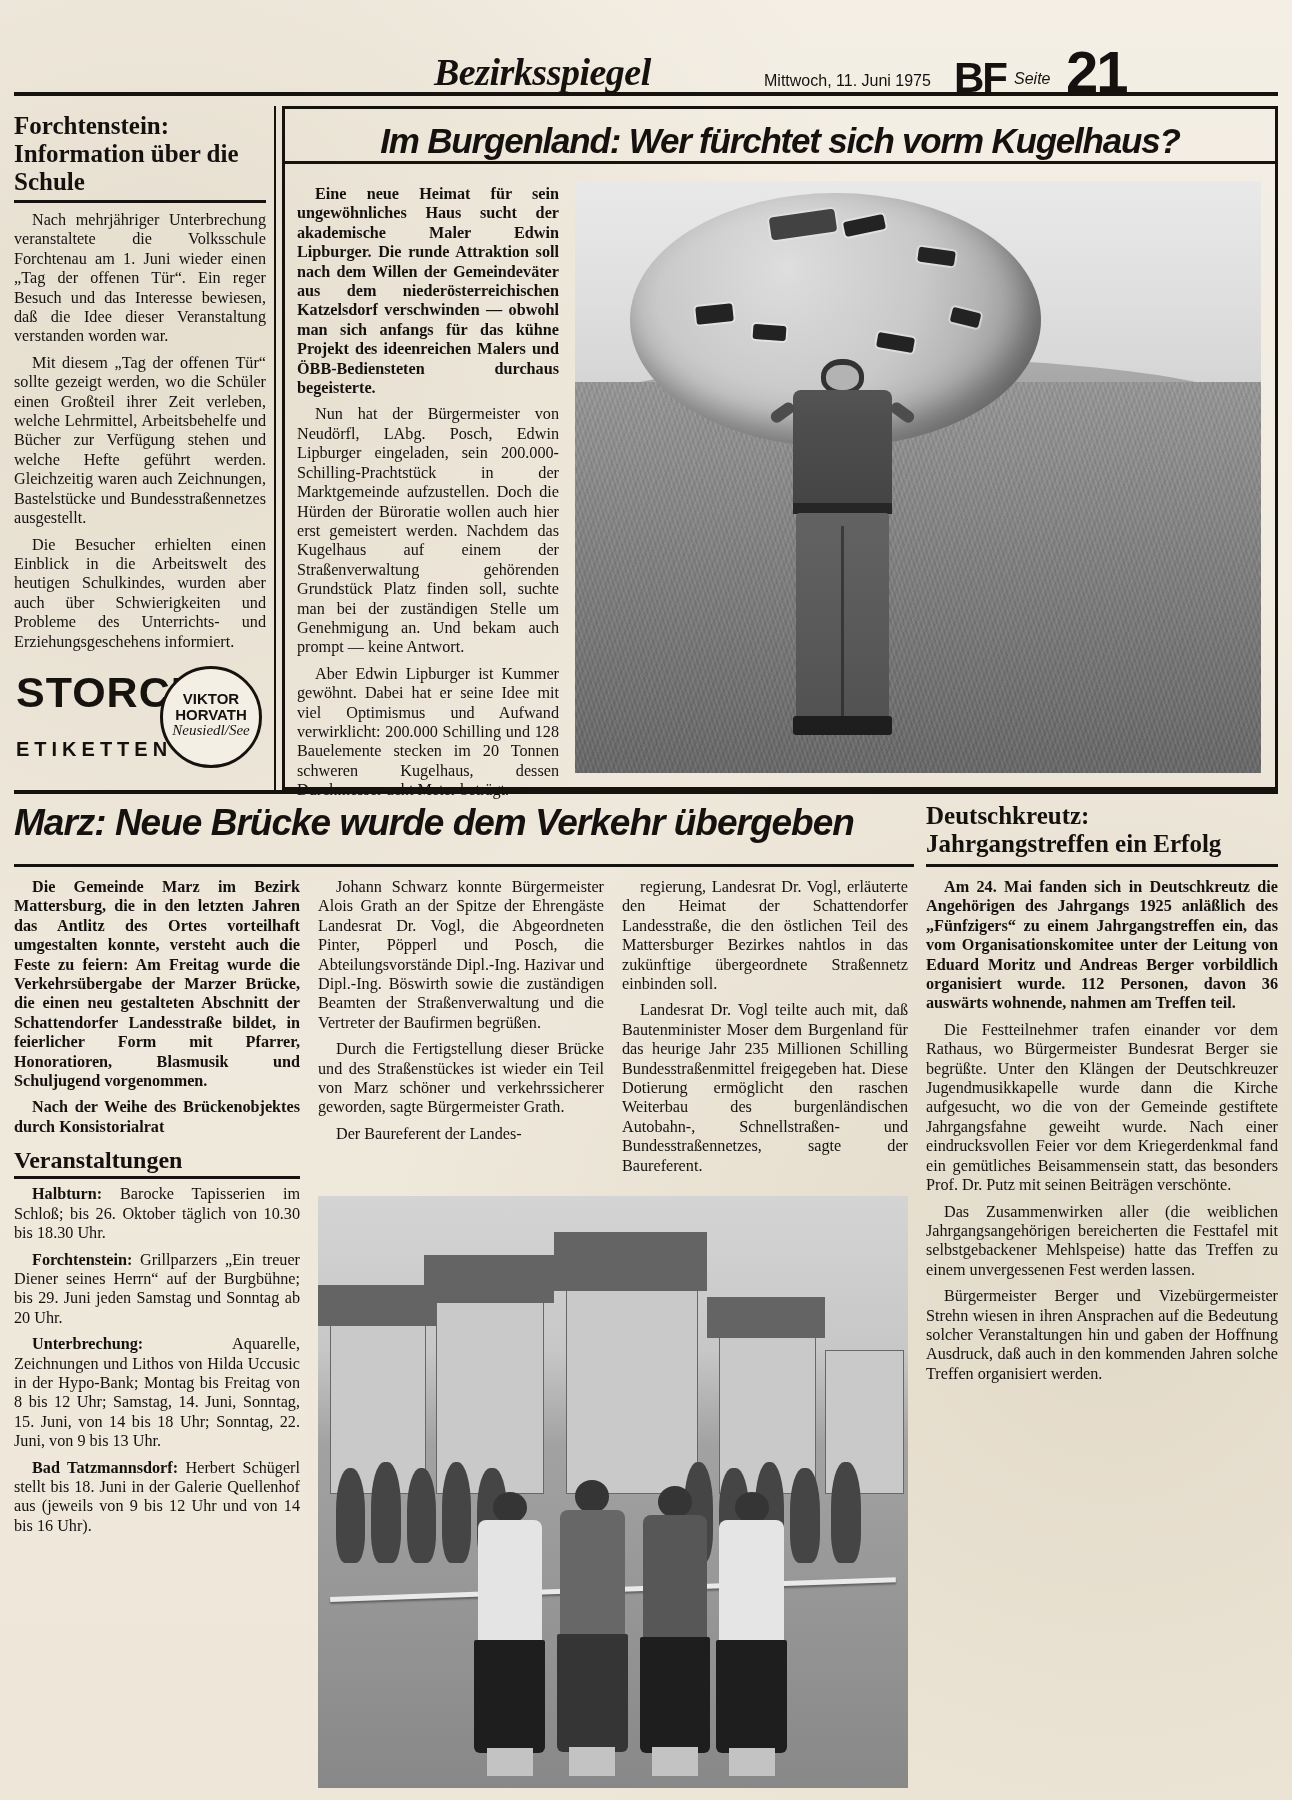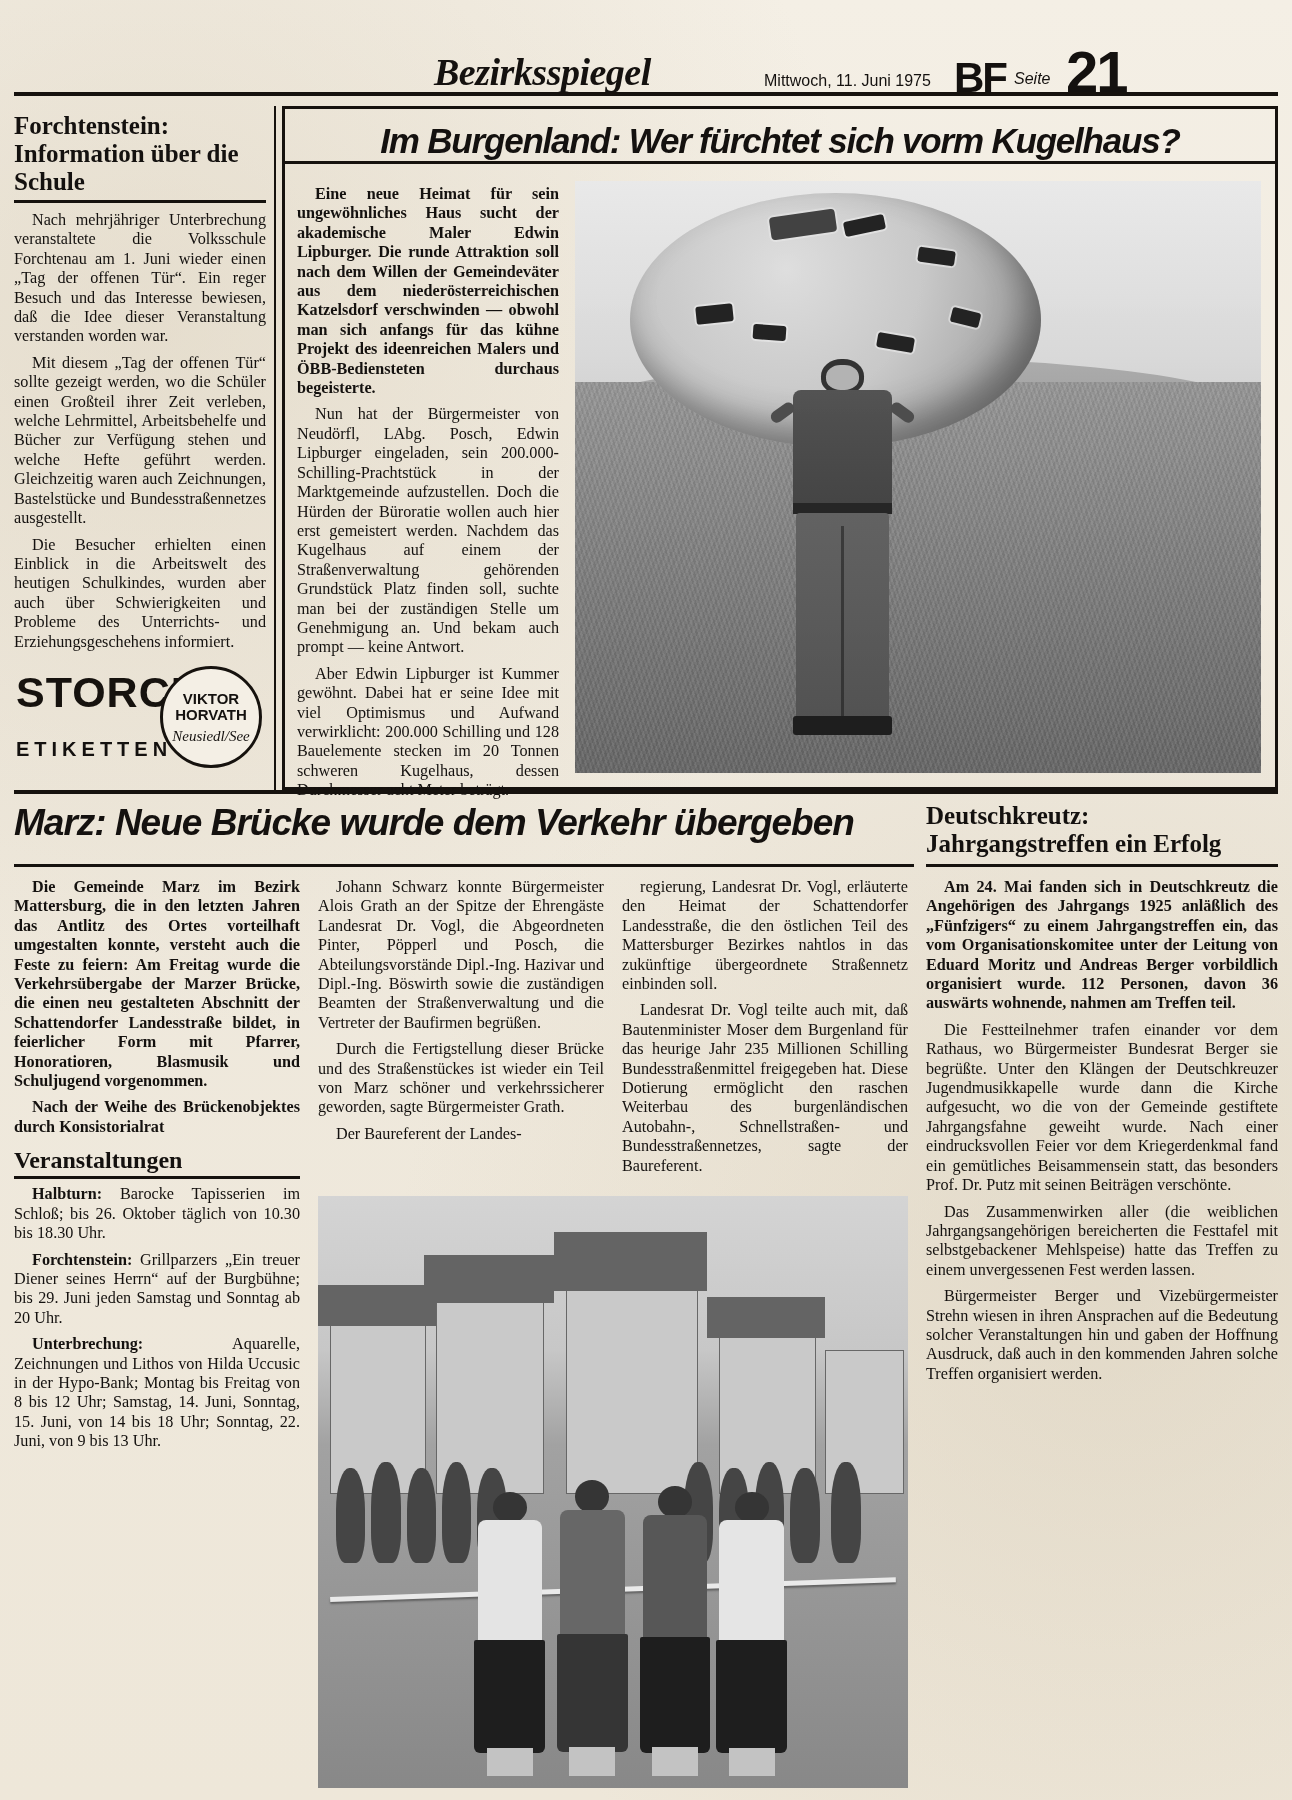--- a/index.html
+++ b/index.html
@@ -166,21 +166,21 @@
     font-family: "Liberation Sans", sans-serif;
     font-weight: bold;
     font-size: 15px;
     margin-top: 22px;
     line-height: 16px;
   }
   .storch-badge .b2 {
     font-family: "Liberation Serif", serif;
     font-style: italic;
     font-size: 15px;
-    margin-top: 6px;
+    margin-top: 0;
     line-height: 15px;
   }
 
   
   .kugel-box {
     position: absolute;
     left: 268px; top: 0;
     width: 996px;
     height: 684px;
     border: 3px solid #16120e;
@@ -506,20 +506,21 @@
     <div class="lc lc1 col-text">
       <p style="font-weight:bold;">Die Gemeinde Marz im Bezirk Mattersburg, die in den letzten Jahren das Antlitz des Ortes vorteilhaft umgestalten konnte, versteht auch die Feste zu feiern: Am Freitag wurde die Verkehrsübergabe der Marzer Brücke, die einen neu gestalteten Abschnitt der Schattendorfer Landesstraße bildet, in feierlicher Form mit Pfarrer, Honoratioren, Blasmusik und Schuljugend vorgenommen.</p>
       <p style="font-weight:bold;">Nach der Weihe des Brückenobjektes durch Konsistorialrat</p>
 
       <div class="veranst col-text">
         <div class="veranst-title">Veranstaltungen</div>
         <div class="veranst-rule"></div>
         <p><b>Halbturn:</b><span> Barocke Tapisserien im Schloß; bis 26. Oktober täglich von 10.30 bis 18.30 Uhr.</span></p>
         <p><b>Forchtenstein:</b><span> Grillparzers „Ein treuer Diener seines Herrn“ auf der Burgbühne; bis 29. Juni jeden Samstag und Sonntag ab 20 Uhr.</span></p>
         <p><b>Unterbrechung:</b><span> Aquarelle, Zeichnungen und Lithos von Hilda Uccusic in der Hypo-Bank; Montag bis Freitag von 8 bis 12 Uhr; Samstag, 14. Juni, Sonntag, 15. Juni, von 14 bis 18 Uhr; Sonntag, 22. Juni, von 9 bis 13 Uhr.</span></p>
+        <p><b>Bad Tatzmannsdorf:</b><span> Herbert Schügerl stellt bis 18. Juni in der Galerie Quellenhof aus (jeweils von 9 bis 12 Uhr und von 14 bis 16 Uhr).</span></p>
       </div>
     </div>
 
     <div class="lc lc2 col-text">
       <p>Johann Schwarz konnte Bürgermeister Alois Grath an der Spitze der Ehrengäste Landesrat Dr. Vogl, die Abgeordneten Pinter, Pöpperl und Posch, die Abteilungsvorstände Dipl.-Ing. Hazivar und Dipl.-Ing. Böswirth sowie die zuständigen Beamten der Straßenverwaltung und die Vertreter der Baufirmen begrüßen.</p>
       <p>Durch die Fertigstellung dieser Brücke und des Straßenstückes ist wieder ein Teil von Marz schöner und verkehrssicherer geworden, sagte Bürgermeister Grath.</p>
       <p>Der Baureferent der Landes-</p>
     </div>
 
     <div class="lc lc3 col-text">

